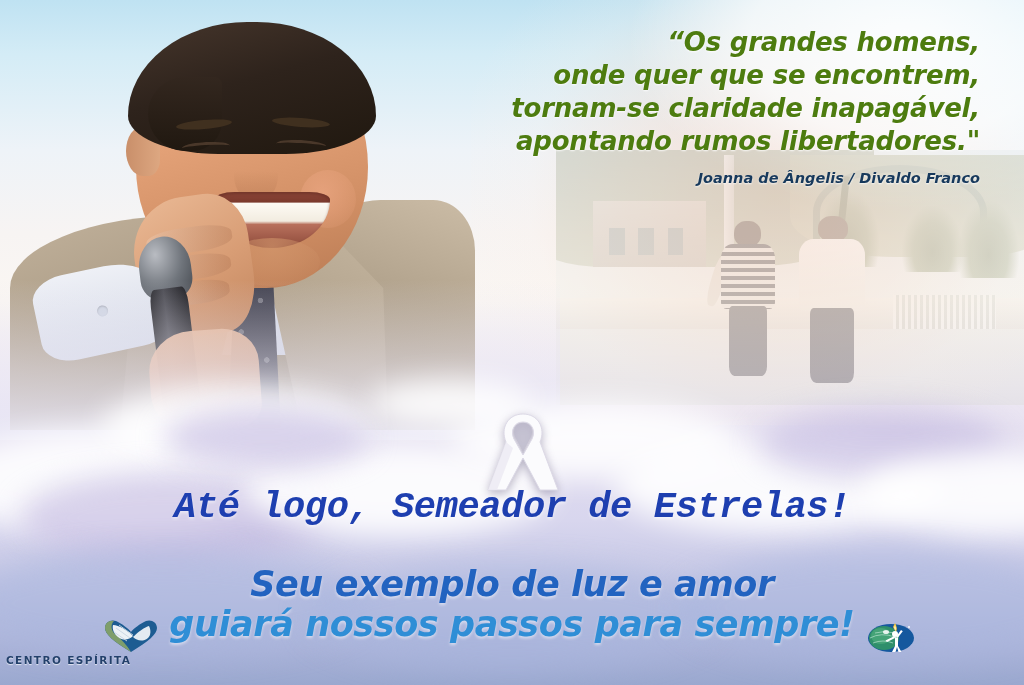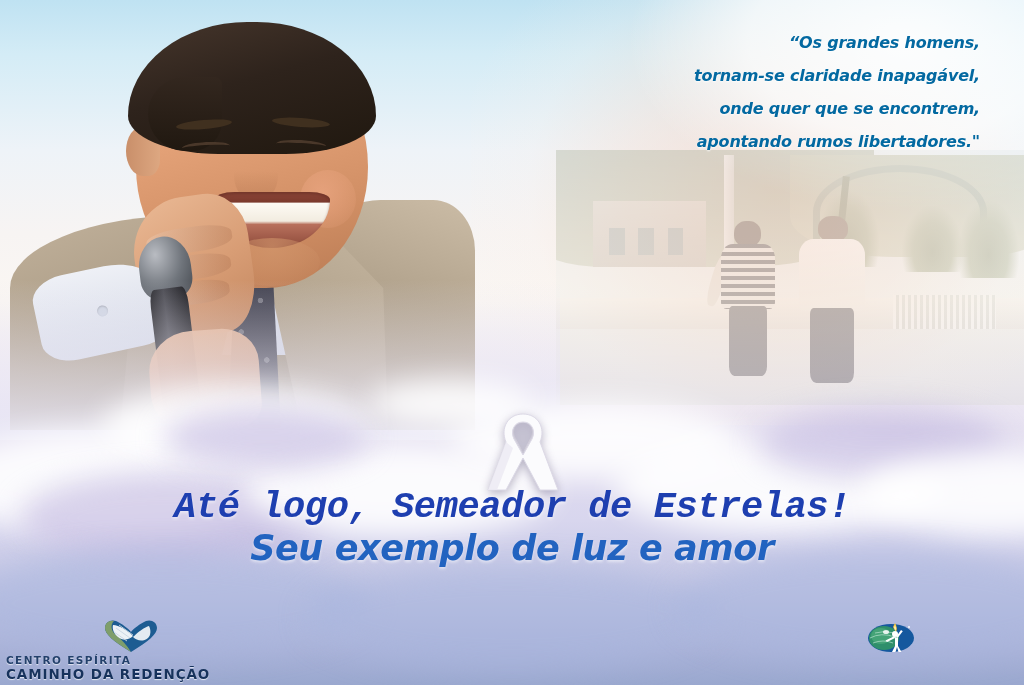--- a/index.html
+++ b/index.html
@@ -274,24 +274,24 @@
 
   
   .quote {
     position: absolute;
     right: 44px;
     top: 26px;
     width: 560px;
     text-align: right;
     font-style: italic;
     font-weight: bold;
-    font-size: 16px;
+    font-size: 26px;
     line-height: 33px;
     letter-spacing: -0.2px;
-    color: #0369a1;
+    color: #4d7c0f;
     text-shadow: 0 1px 2px rgba(255,255,255,0.85);
   }
   .quote .ln { display:block; white-space: nowrap; }
   .attrib {
     position: absolute;
     right: 44px;
     top: 170px;
     width: 560px;
     text-align: right;
     font-style: italic;
@@ -315,21 +315,21 @@
     letter-spacing: -0.4px;
   }
   .headline .h1,
   .headline .h2,
   .headline .h3 {
     display: block;
     white-space: nowrap;
     text-shadow: 0 2px 3px rgba(255,255,255,0.5);
   }
   .headline .h1 { font-size: 37px; line-height: 41px; color:#1e3fb0;font-family:Liberation Mono, monospace; }
-  .headline .h2 { font-size: 35px; line-height: 40px; color:#2263c0; }
+  .headline .h2 { font-size: 35px; line-height: 40px; color:#2263c0;margin-top:36px; }
   .headline .h3 { font-size: 35px; line-height: 40px; color:#2f8ed6; }
 
   
   .logo-left {
     position:absolute; left:6px; top:618px; width:250px; text-align:left;
   }
   .logo-right {
     position:absolute; right:8px; top:618px; width:250px; text-align:center;
   }
   .logo-mark { height:36px; display:flex; align-items:center; justify-content:center; }
@@ -431,51 +431,52 @@
     <div class="puff v" style="left:74%;  top:22%; width:24%; height:20%;"></div>
     <div class="puff w" style="left:84%;  top:34%; width:26%; height:24%;"></div>
     <div class="puff b" style="left:-4%;  top:62%; width:40%; height:30%;"></div>
     <div class="puff b" style="left:30%;  top:66%; width:40%; height:30%;"></div>
     <div class="puff b" style="left:66%;  top:62%; width:40%; height:32%;"></div>
     <div class="puff w" style="left:36%;  top:14%; width:16%; height:13%;"></div>
   </div>
 
   <div class="quote">
     <span class="ln">“Os grandes homens,</span>
+    <span class="ln">onde quer que se encontrem,</span>
     <span class="ln">tornam-se claridade inapagável,</span>
-    <span class="ln">onde quer que se encontrem,</span>
     <span class="ln">apontando rumos libertadores."</span>
   </div>
+  <div class="attrib">Joanna de Ângelis / Divaldo Franco</div>
 
   <div class="ribbon">
     <svg width="86" height="88" viewBox="0 0 86 88" aria-hidden="true">
       <path d="M43 6 C28 6 20 20 26 34 L8 82 L26 82 L43 50 L60 82 L78 82 L60 34 C66 20 58 6 43 6 Z
                M43 14 C52 14 56 23 52 31 L43 47 L34 31 C30 23 34 14 43 14 Z" fill="#fbfbfd" stroke="#dcd9e6" stroke-width="1"></path>
       <path d="M43 15 C50 15 54 22 51 29 L43 44 L35 29 C32 22 36 15 43 15 Z" fill="#b7b3c6" opacity="0.55"></path>
       <path d="M26 34 L8 82 L17 82 L33 40 Z" fill="#eceaf2" opacity="0.8"></path>
     </svg>
   </div>
 
   <div class="headline">
     <span class="h1">Até logo, Semeador de Estrelas!</span>
     <span class="h2">Seu exemplo de luz e amor</span>
+    <span class="h3">guiará nossos passos para sempre!</span>
   </div>
 
   <div class="logo-left">
     <div class="logo-mark">
       <svg width="56" height="34" viewBox="0 0 56 34" aria-hidden="true">
         <path d="M28 33 C10 22 2 15 2 9 C2 3 8 0 13 2 C18 4 26 10 28 13 C30 10 38 4 43 2 C48 0 54 3 54 9 C54 15 46 22 28 33 Z" fill="#1d5c92"></path>
         <path d="M28 33 C10 22 2 15 2 9 C2 4 6 1 11 2 C7 6 8 12 13 16 C18 20 24 26 28 33 Z" fill="#7f9e6b"></path>
         <path d="M10 6 C16 6 24 11 30 17 C26 21 20 22 15 18 C11 15 9 10 10 6 Z" fill="#ffffff" opacity="0.92"></path>
         <path d="M46 7 C42 8 35 13 30 18 C34 22 40 23 45 19 C48 16 48 11 46 7 Z" fill="#ffffff" opacity="0.88"></path>
         <path d="M13 9 L27 19 M16 6 L30 16 M11 13 L24 22" stroke="#c9d6e2" stroke-width="0.9" fill="none"></path>
       </svg>
     </div>
     <div class="logo-t1">CENTRO ESPÍRITA</div>
-    <div class="logo-t2">CAMINHO DA REDENÇÃO</div>
   </div>
 
   <div class="logo-right">
     <div class="logo-mark">
       <svg width="52" height="34" viewBox="0 0 52 34" aria-hidden="true">
         <ellipse cx="26" cy="19" rx="23" ry="14" fill="#15589e"></ellipse>
         <ellipse cx="19" cy="19" rx="15" ry="12" fill="#2f8f6b"></ellipse>
         <ellipse cx="16" cy="17" rx="10" ry="8" fill="#4aa87a" opacity="0.8"></ellipse>
         <path d="M5 19 Q16 13 30 18 M8 24 Q18 20 28 24 M10 14 Q20 11 29 14" stroke="#bfe6d4" stroke-width="0.8" fill="none" opacity="0.8"></path>
         <ellipse cx="21" cy="13" rx="3" ry="2" fill="#ffffff" opacity="0.85"></ellipse>

